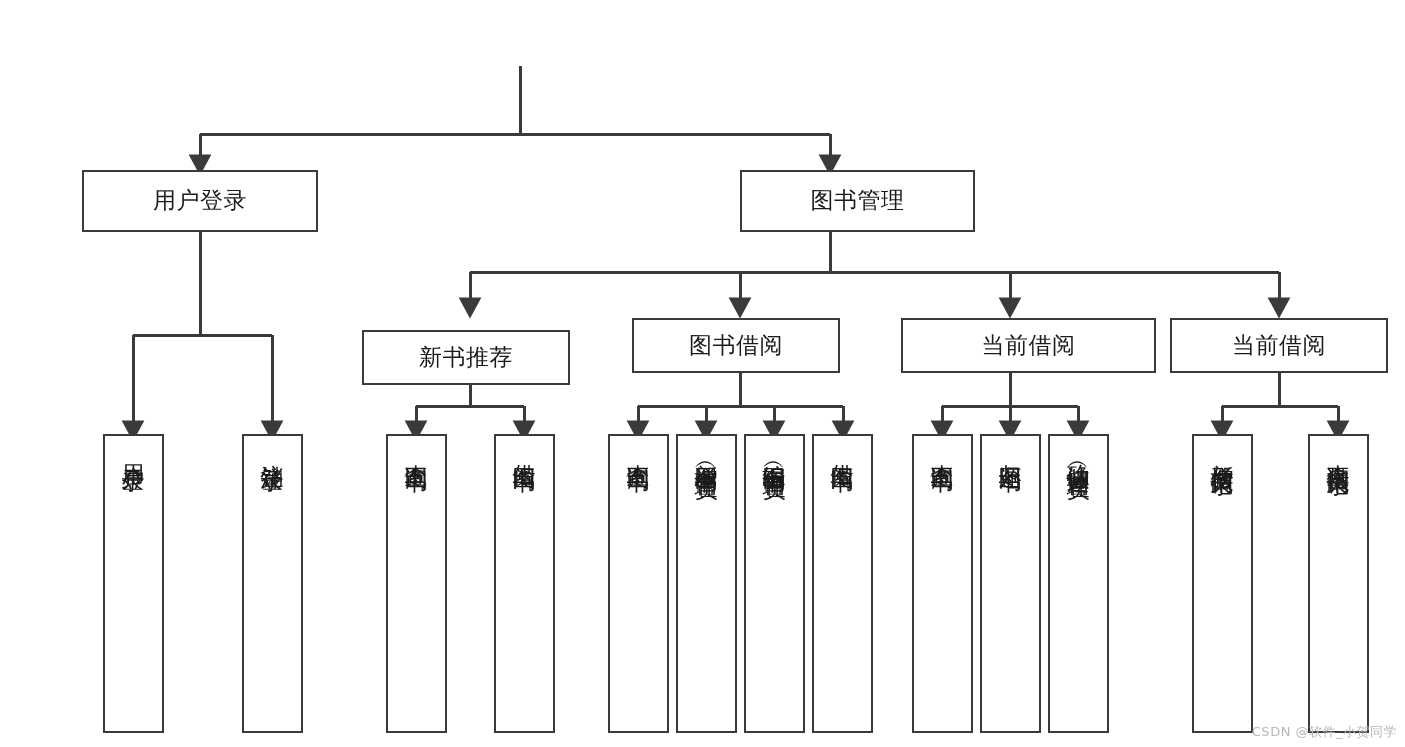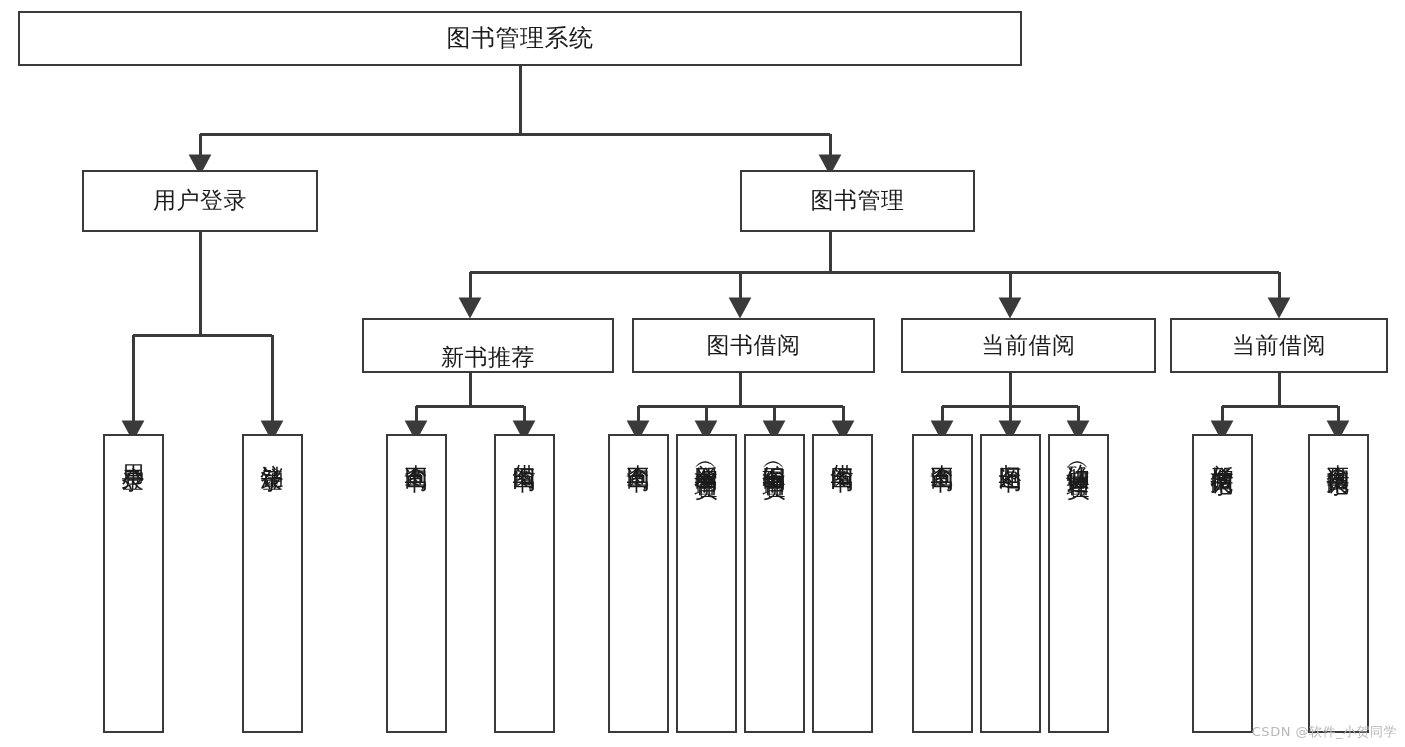--- a/index.html
+++ b/index.html
@@ -124,37 +124,34 @@
       <path d="M1010,406 L1010,430" marker-end="url(#arrow)"></path>
       <path d="M1078,406 L1078,430" marker-end="url(#arrow)"></path>
 
       <path d="M1279,373 L1279,406"></path>
       <path d="M1222,406 L1338,406"></path>
       <path d="M1222,406 L1222,430" marker-end="url(#arrow)"></path>
       <path d="M1338,406 L1338,430" marker-end="url(#arrow)"></path>
     </g>
   </svg>
 
-  <div class="node horizontal root" style="left:18px; top:11px; width:1004px; height:55px;">
-    <span class="label">图书管理系统</span>
-  </div>
 
   <div class="node horizontal" style="left:82px; top:170px; width:236px; height:62px;">
     <span class="label">用户登录</span>
   </div>
 
   <div class="node horizontal" style="left:712px; top:170px; width:235px; height:62px;margin-left:28px;">
     <span class="label">图书管理</span>
   </div>
 
-  <div class="node horizontal" style="left:362px; top:318px; width:252px; height:55px;align-items:flex-end;">
+  <div class="node horizontal" style="left:362px; top:330px; width:208px; height:55px;">
     <span class="label">新书推荐</span>
   </div>
 
-  <div class="node horizontal" style="left:632px; top:318px; width:243px; height:55px;">
+  <div class="node horizontal" style="left:632px; top:318px; width:208px; height:55px;">
     <span class="label">图书借阅</span>
   </div>
 
   <div class="node horizontal" style="left:901px; top:318px; width:255px; height:55px;">
     <span class="label">当前借阅</span>
   </div>
 
   <div class="node horizontal" style="left:1170px; top:318px; width:218px; height:55px;">
     <span class="label">当前借阅</span>
   </div>

